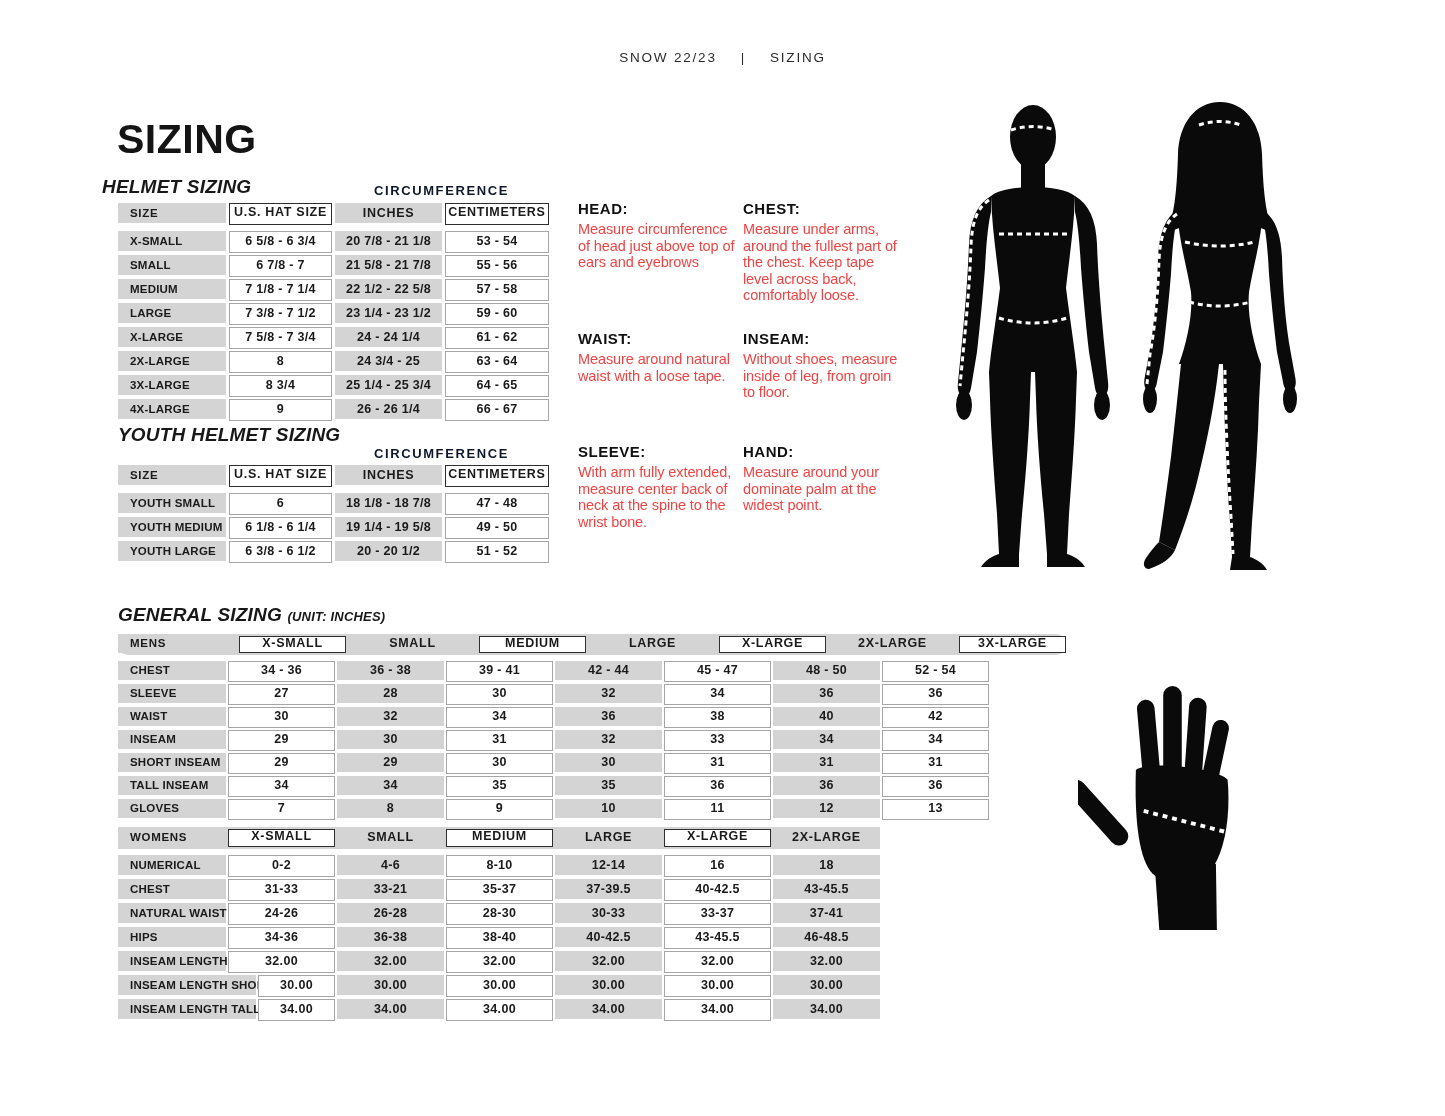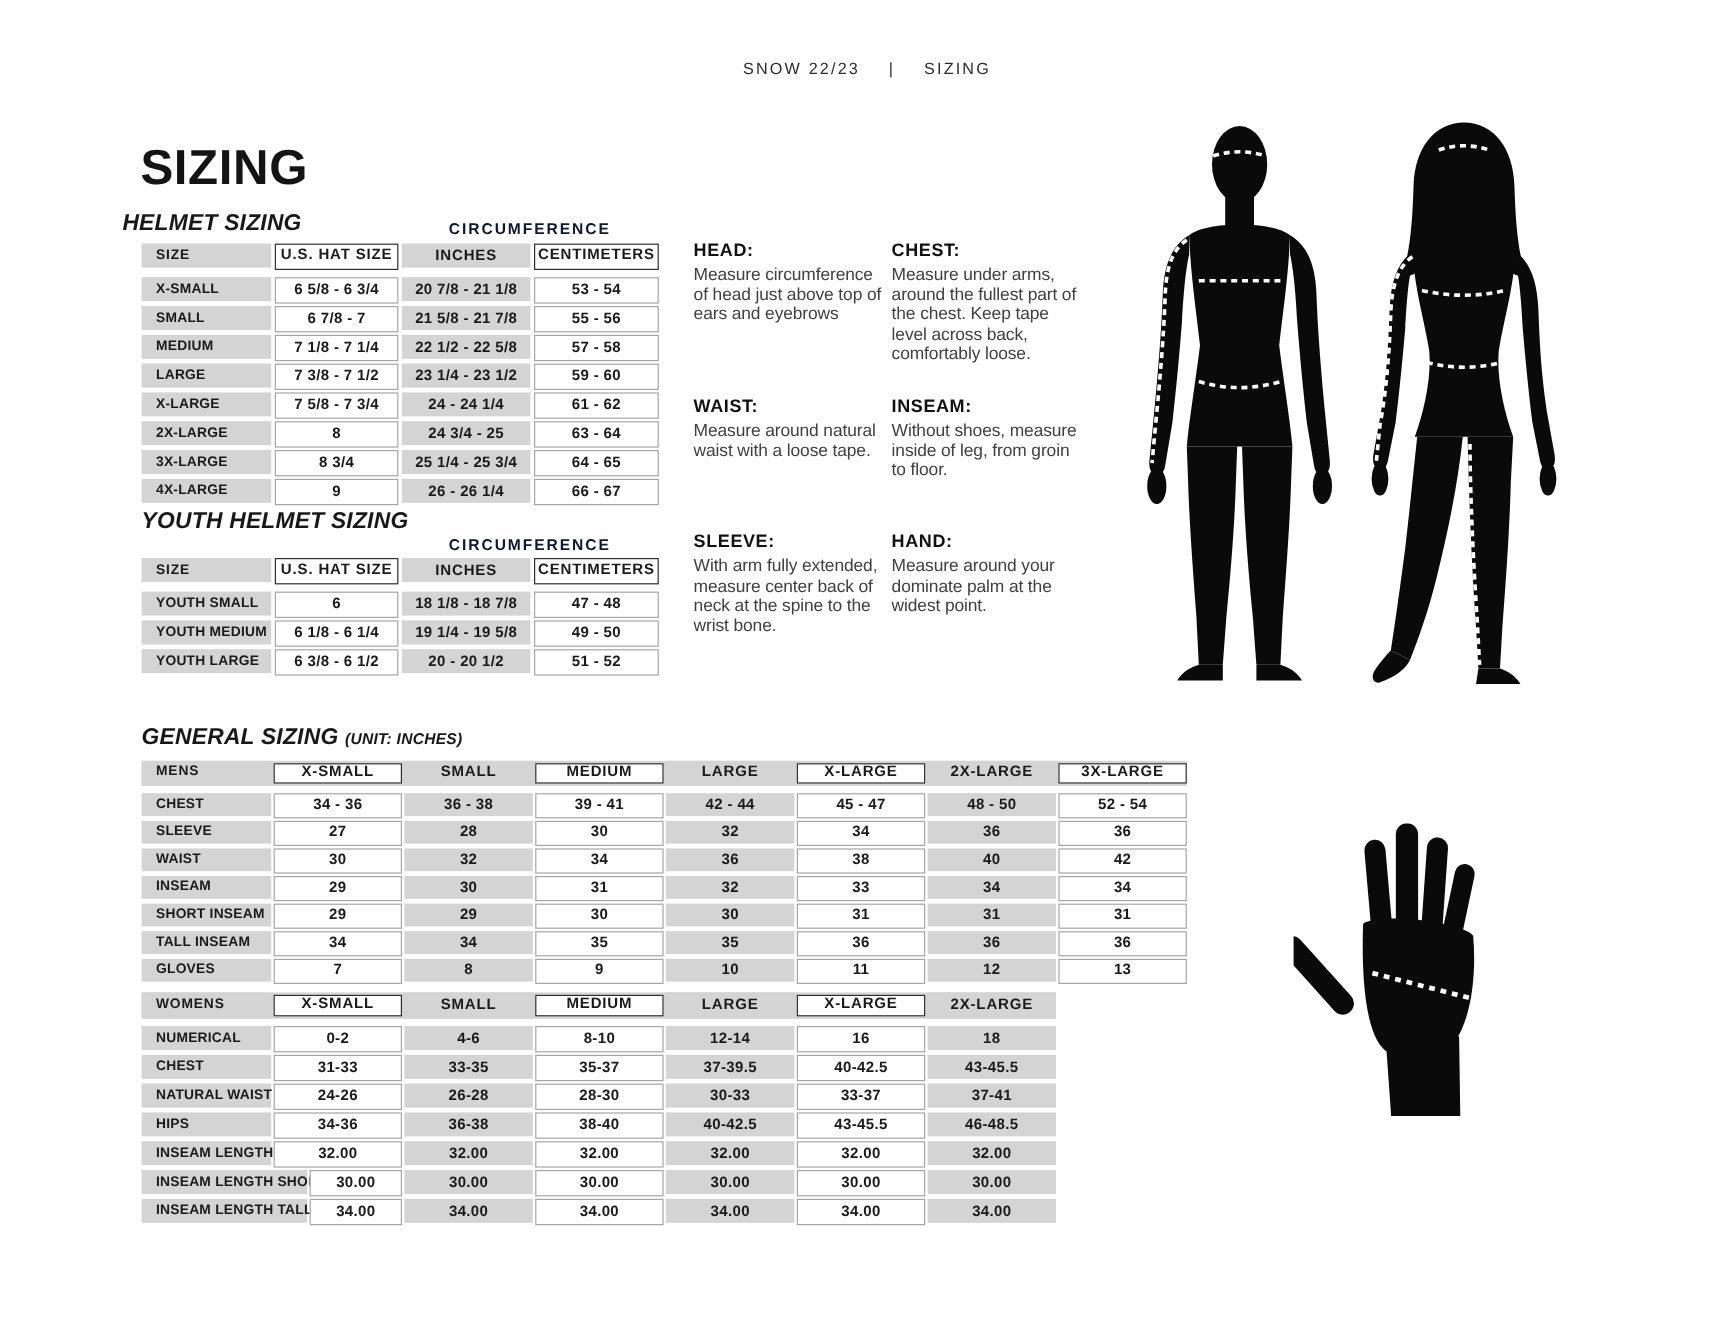--- a/index.html
+++ b/index.html
@@ -30,21 +30,21 @@
   .thead{margin-bottom:6px;}
   .thead .tcell{letter-spacing:.7px;}
   .thead .c-white{border:1.5px solid #2e2e2e;line-height:calc(var(--ch,20px) - 4px);}
   .thead.band{background:#d4d4d4;}
   .thead.band .c-white{margin:2px 0;height:calc(var(--ch,20px) - 4px);
         line-height:calc(var(--ch,20px) - 7px);}
 
   
   .tip{position:absolute;width:158px;}
   .tip h3{margin:0 0 4px 0;font-size:15px;font-weight:700;letter-spacing:.5px;color:#111;}
-  .tip p{margin:0;font-size:14.5px;line-height:1.14;color:#404040;letter-spacing:-.1px;}
+  .tip p{margin:0;font-size:14.5px;line-height:1.14;color:#ef4444;letter-spacing:-.1px;}
 
   .fig{position:absolute;}
 </style>
 </head>
 <body>
 
 <div class="page">
 
   <div class="doc-header">
     <span>SNOW 22/23</span>
@@ -165,21 +165,21 @@
   <div class="tip" style="left:743px;top:443px;">
     <h3>HAND:</h3>
     <p>Measure around your dominate palm at the widest point.</p>
   </div>
 
   <div class="sec-title" style="left:118px;top:604px;">
     <span>GENERAL SIZING</span>
     <span class="unit-note">(UNIT: INCHES)</span>
   </div>
   <div class="sztable" style="left:118px;top:634px;--ch:19px;">
-      <div class="trow thead band" style="column-gap: 2px; grid-template-columns: 108px 107px 107px 107px 107px 107px 107px 107px;">
+      <div class="trow thead band" style="column-gap: 13px; grid-template-columns: 108px 107px 107px 107px 107px 107px 107px 107px; border-radius: 10px;">
         <div class="tcell c-grey c-label">MENS</div>
         <div class="tcell c-white">X-SMALL</div>
         <div class="tcell c-grey">SMALL</div>
         <div class="tcell c-white">MEDIUM</div>
         <div class="tcell c-grey">LARGE</div>
         <div class="tcell c-white">X-LARGE</div>
         <div class="tcell c-grey">2X-LARGE</div>
         <div class="tcell c-white">3X-LARGE</div>
       </div>
       <div class="trow" style="column-gap: 2px; grid-template-columns: 108px 107px 107px 107px 107px 107px 107px 107px;">
@@ -268,21 +268,21 @@
         <div class="tcell c-white">0-2</div>
         <div class="tcell c-grey">4-6</div>
         <div class="tcell c-white">8-10</div>
         <div class="tcell c-grey">12-14</div>
         <div class="tcell c-white">16</div>
         <div class="tcell c-grey">18</div>
       </div>
       <div class="trow" style="column-gap: 2px; grid-template-columns: 108px 107px 107px 107px 107px 107px 107px;">
         <div class="tcell c-grey c-label">CHEST</div>
         <div class="tcell c-white">31-33</div>
-        <div class="tcell c-grey">33-35</div>
+        <div class="tcell c-grey">33-21</div>
         <div class="tcell c-white">35-37</div>
         <div class="tcell c-grey">37-39.5</div>
         <div class="tcell c-white">40-42.5</div>
         <div class="tcell c-grey">43-45.5</div>
       </div>
       <div class="trow" style="column-gap: 2px; grid-template-columns: 108px 107px 107px 107px 107px 107px 107px;">
         <div class="tcell c-grey c-label">NATURAL WAIST</div>
         <div class="tcell c-white">24-26</div>
         <div class="tcell c-grey">26-28</div>
         <div class="tcell c-white">28-30</div>

